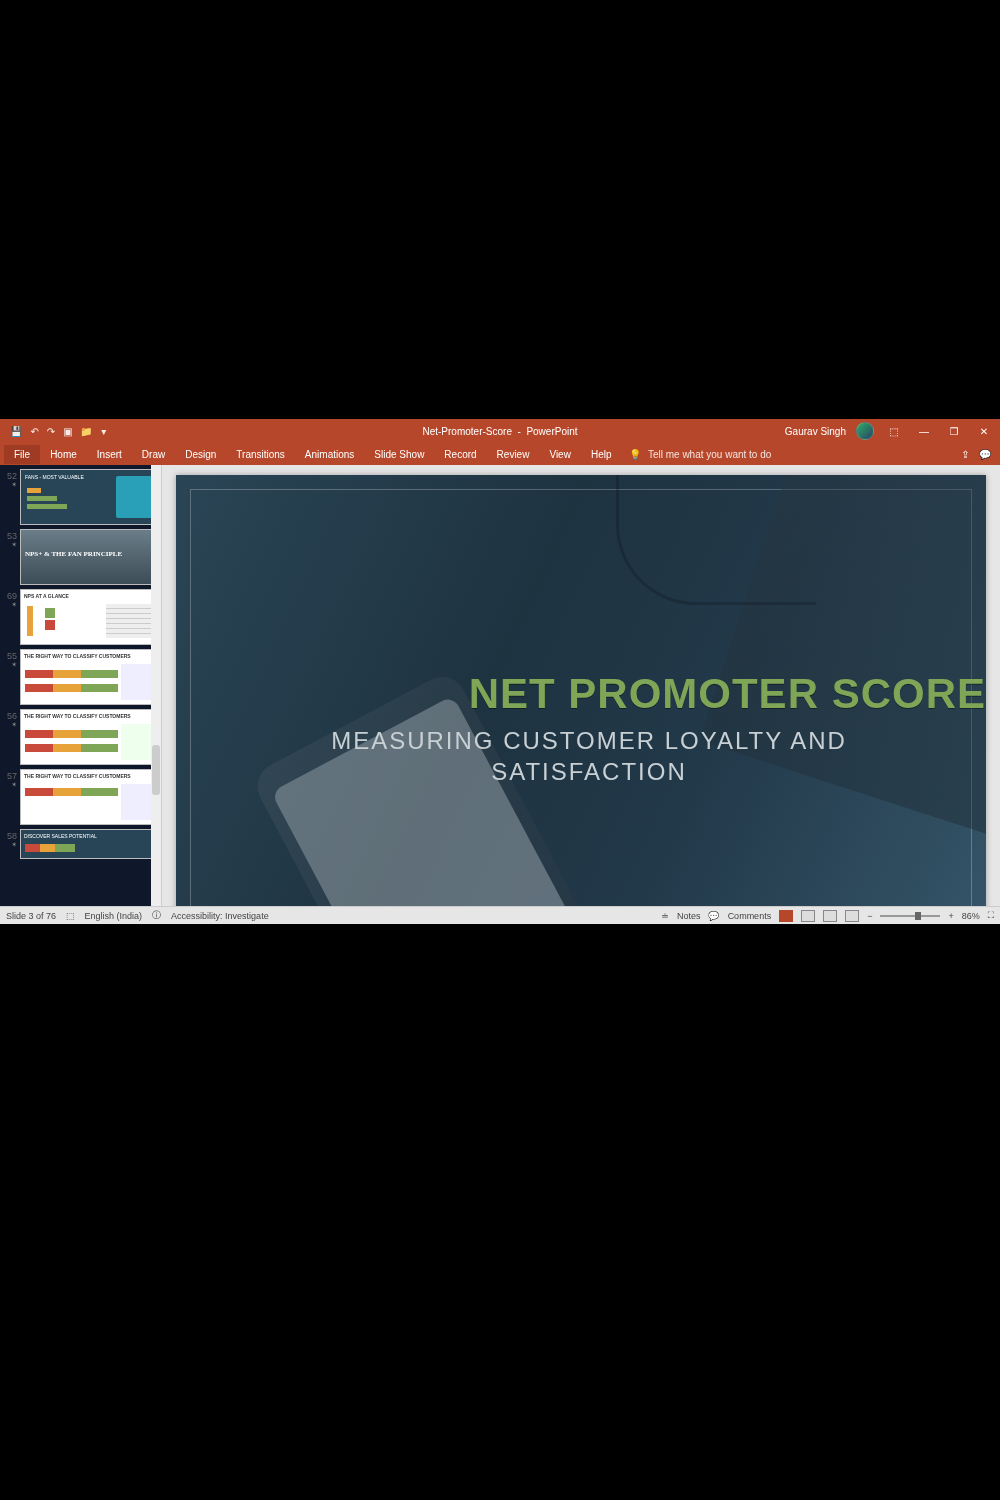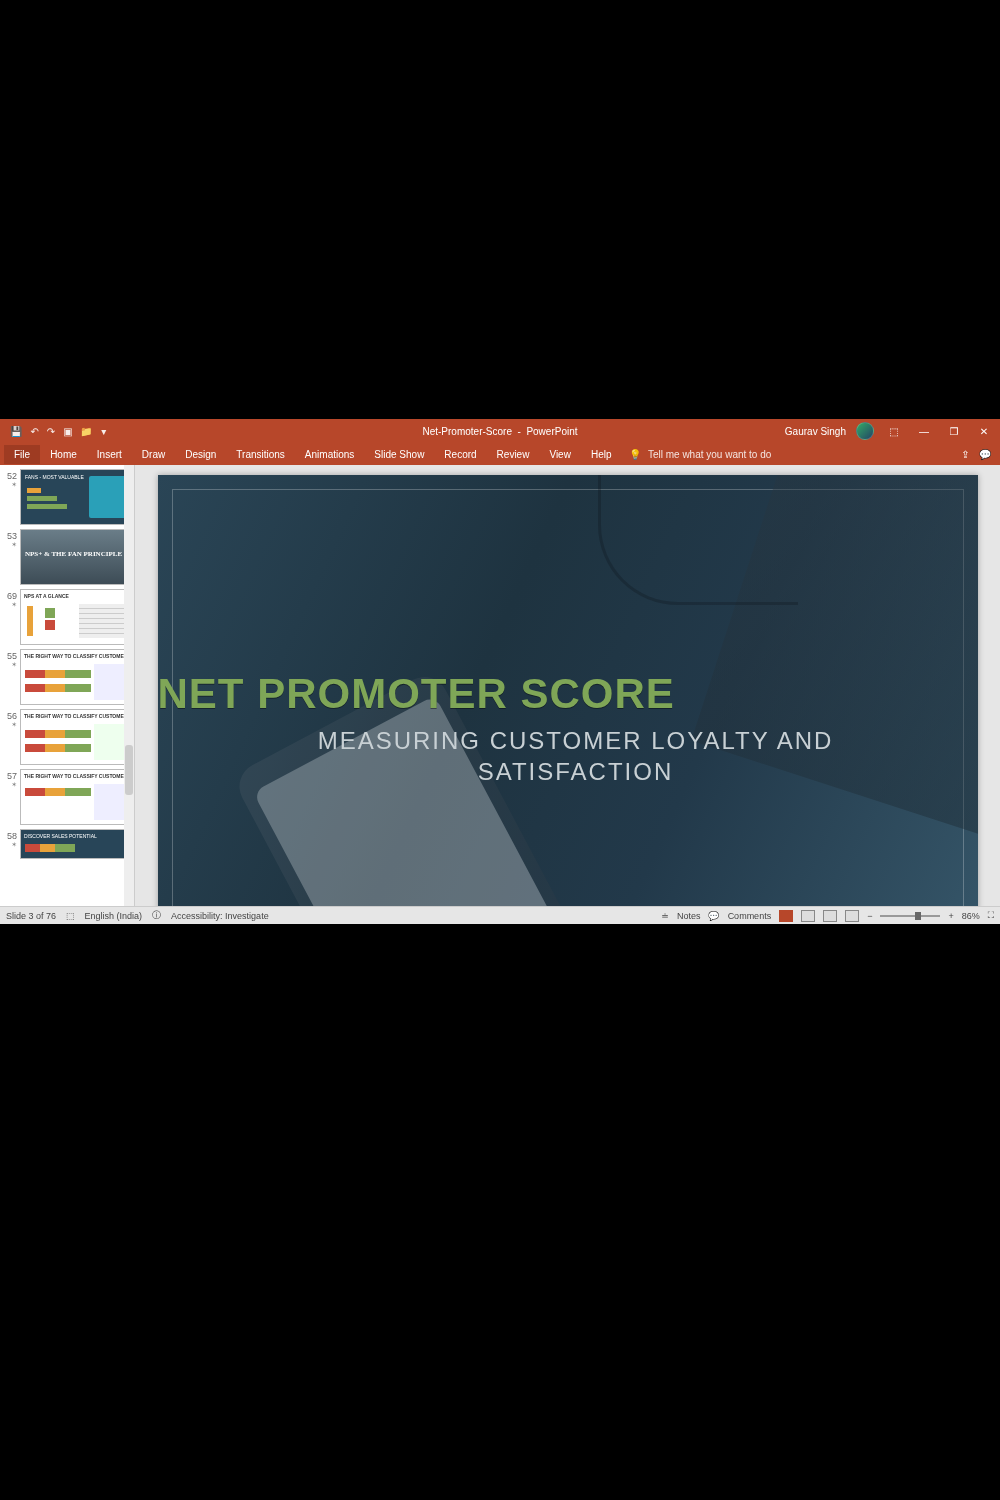--- a/index.html
+++ b/index.html
@@ -11,36 +11,36 @@
 .title-center { position:absolute; left:50%; transform:translateX(-50%); font-size:10px; }
 .title-right { position:absolute; right:6px; display:flex; align-items:center; gap:10px; }
 .avatar { width:18px; height:18px; border-radius:50%; background:linear-gradient(135deg,#3a6,#246); border:1px solid #fff3; }
 .winbtn { width:20px; text-align:center; cursor:pointer; }
 .ribbon { height:22px; background:#b7472a; display:flex; align-items:center; padding-left:4px; color:#fff; font-size:10px; position:relative; }
 .ribbon .tab { padding:4px 10px; cursor:pointer; }
 .ribbon .file { background:#9e3b22; }
 .tellme { display:flex; align-items:center; gap:6px; margin-left:8px; opacity:.85; }
 .ribbon-right { position:absolute; right:8px; display:flex; gap:10px; }
 .stage { flex:1; display:flex; background:#e6e6e6; min-height:0; }
-.thumbs { width:135px; background:#ffffff; border-right:1px solid #ccc; overflow:hidden; padding:4px 2px; position:relative; }
+.thumbs { width:162px; background:#0f172a; border-right:1px solid #ccc; overflow:hidden; padding:4px 2px; position:relative; }
 .thumb-row { display:flex; margin-bottom:4px; }
 .thumb-num { width:18px; text-align:right; font-size:9px; color:#666; padding-right:3px; padding-top:2px; }
 .star { font-size:7px; color:#888; text-align:right; padding-right:3px; }
 .thumb { flex:1; height:56px; border:1px solid #bbb; background:#fff; position:relative; overflow:hidden; }
 .thumb.dark { background:#284558; }
 .thumbs-scroll { position:absolute; right:0; top:0; bottom:0; width:10px; background:#eee; }
 .thumbs-scroll .track { position:absolute; top:280px; width:8px; height:50px; left:1px; background:#ccc; border-radius:3px; }
 .canvas-wrap { flex:1; display:flex; align-items:flex-start; justify-content:center; padding:10px 14px; background:#e6e6e6; overflow:hidden; }
 .slide { width:820px; height:460px; background:linear-gradient(115deg,#2a4556 0%,#1e3340 40%,#22394a 65%,#355568 100%); position:relative; box-shadow:0 0 6px rgba(0,0,0,.3); overflow:hidden; }
 .slide::before { content:""; position:absolute; top:14px; left:14px; right:14px; bottom:14px; border:1px solid rgba(255,255,255,.25); }
 .phone { position:absolute; left:130px; top:230px; width:230px; height:300px; background:linear-gradient(135deg,#4a5a66,#2e3a44); border-radius:24px; transform:rotate(-28deg); opacity:.35; }
 .phone::after { content:""; position:absolute; top:24px; left:12px; right:12px; bottom:24px; background:#d9dde0; border-radius:12px; }
 .laptop { position:absolute; right:-120px; top:-30px; width:360px; height:360px; background:linear-gradient(135deg,#2a3842,#18242c); transform:rotate(18deg); opacity:.4; border-radius:8px; }
 .cable { position:absolute; top:0; left:440px; width:200px; height:130px; border:3px solid rgba(10,15,20,.5); border-top:none; border-right:none; border-radius:0 0 0 80px; opacity:.5; }
-.slide-title { position:absolute; top:195px; left:0; right:0; text-align:left; font-size:42px; font-weight:800; letter-spacing:1px; color:#7fa657; text-shadow:0 1px 0 rgba(0,0,0,.4); font-family:Impact,"Arial Black",sans-serif; }
+.slide-title { position:absolute; top:195px; left:0; right:0; text-align:right; font-size:42px; font-weight:800; letter-spacing:1px; color:#7fa657; text-shadow:0 1px 0 rgba(0,0,0,.4); font-family:Impact,"Arial Black",sans-serif; }
 .slide-sub { position:absolute; top:250px; left:16px; right:0; text-align:center; font-size:24px; font-weight:300; letter-spacing:2px; color:#c8d0d4; line-height:1.3; }
 .statusbar { height:18px; background:#e6e6e6; border-top:1px solid #ccc; display:flex; align-items:center; font-size:9px; color:#444; padding:0 6px;gap:44px; }
 .statusbar .sb-left { display:flex; gap:10px; align-items:center; }
 .statusbar .sb-right { margin-left:auto; display:flex; gap:8px; align-items:center; }
 .viewbtn { width:14px; height:12px; border:1px solid #888; background:#ddd; cursor:pointer; }
 .viewbtn.active { background:#b7472a; border-color:#b7472a; }
 .zoom-slider { width:60px; height:2px; background:#999; position:relative; }
 .zoom-slider::after { content:""; position:absolute; left:35px; top:-3px; width:6px; height:8px; background:#666; }
 .mini { position:absolute; font-size:5px; color:#333; }
 .bar { position:absolute; height:5px; }

